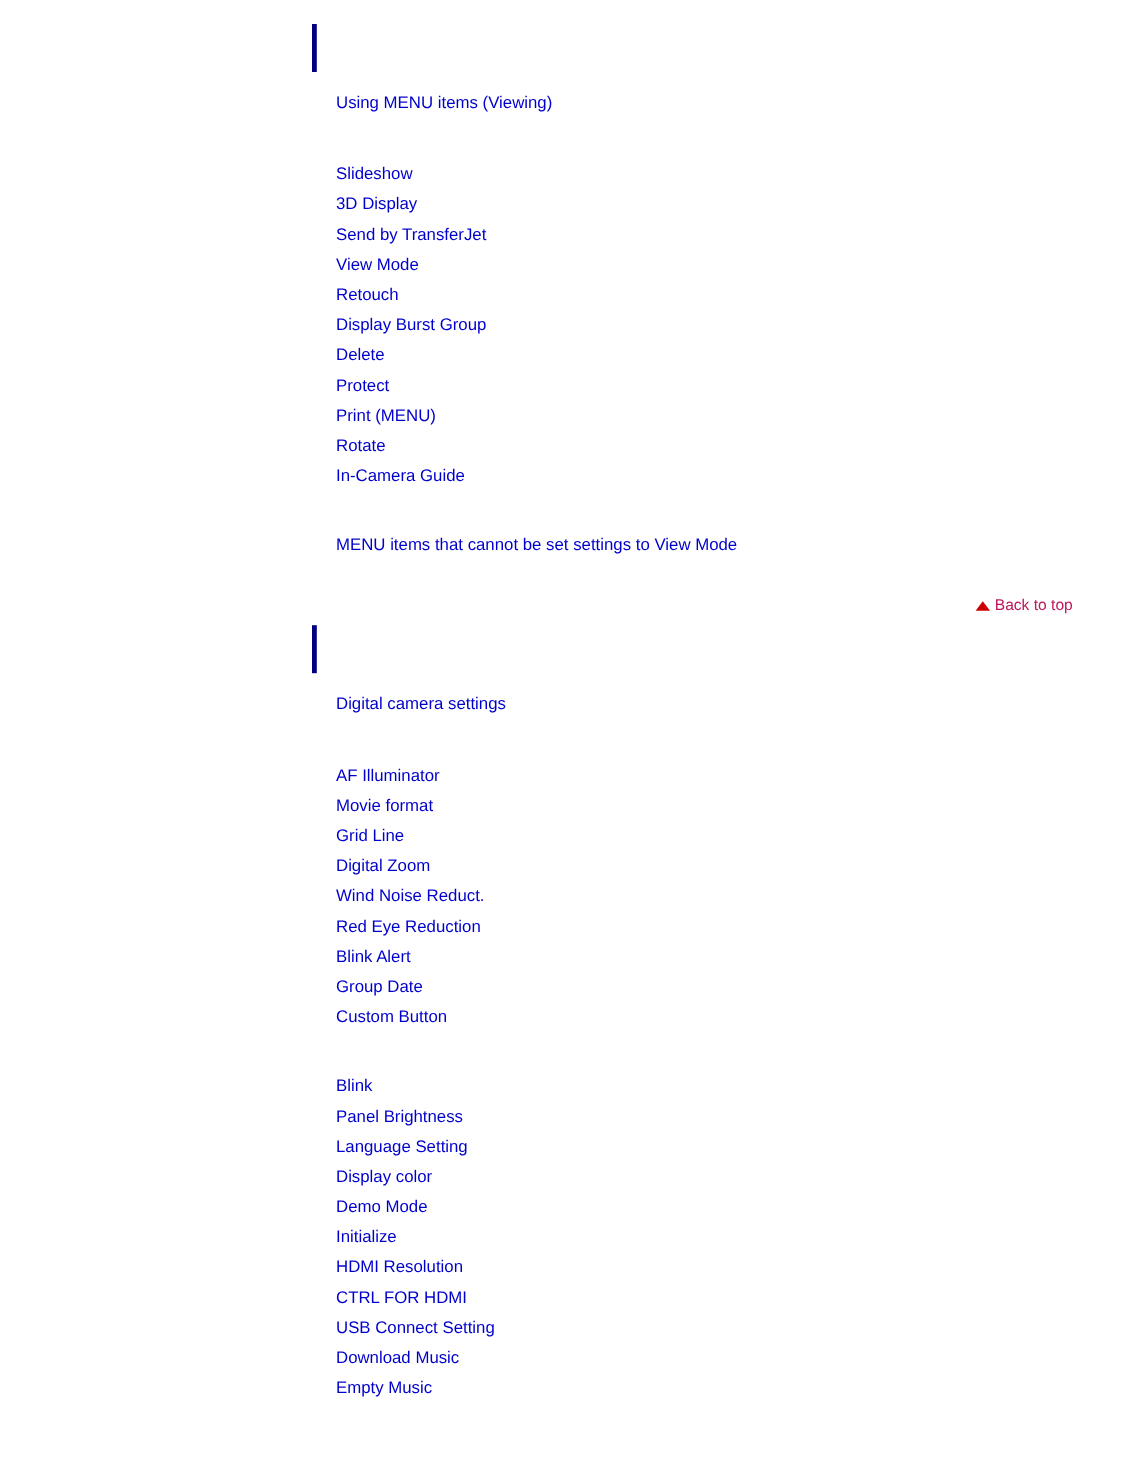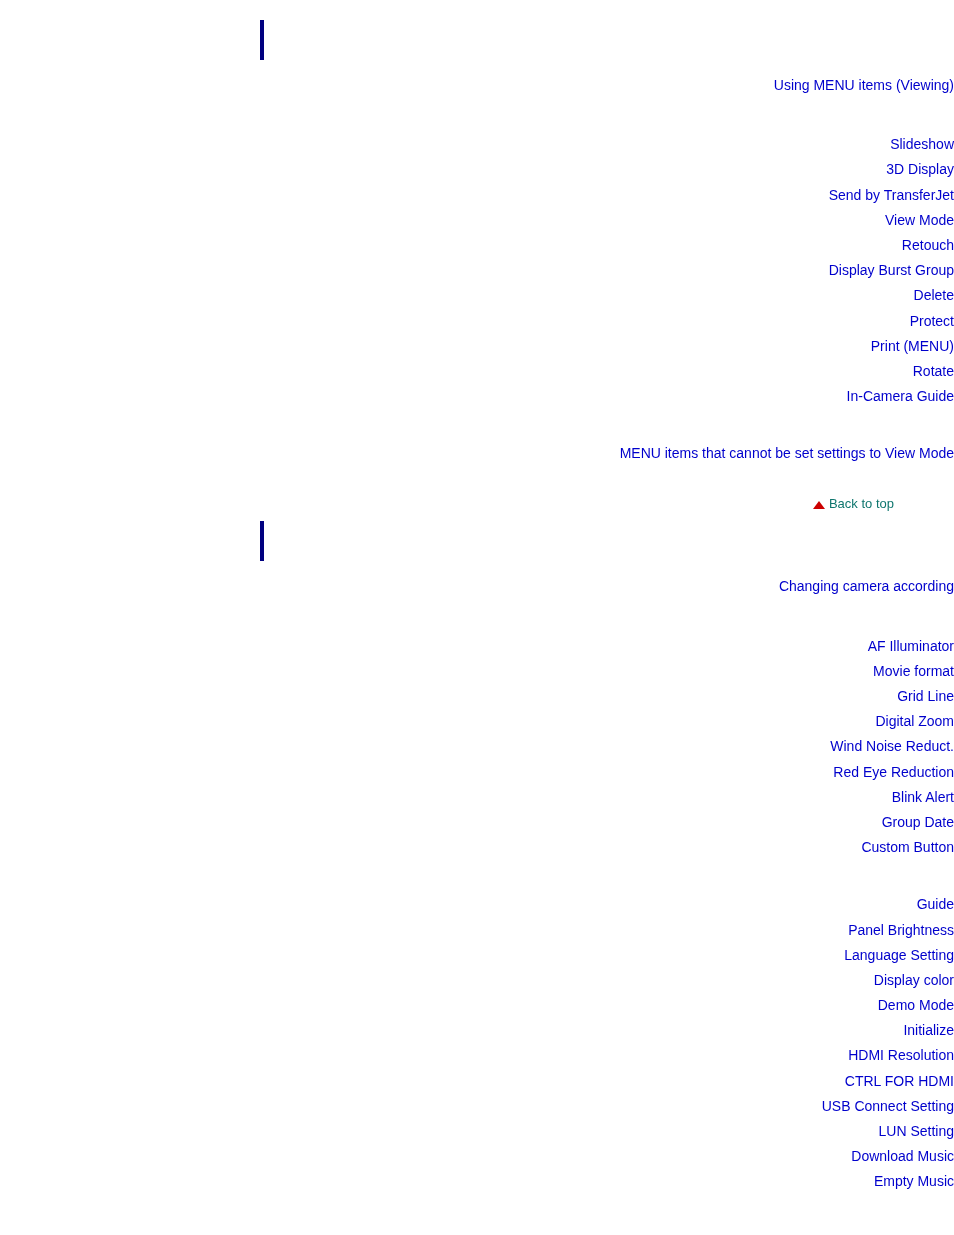--- a/index.html
+++ b/index.html
@@ -11,21 +11,20 @@
       width: 954px;
       min-height: 1235px;
       position: relative;
     }
     .page-container {
       padding: 20px 0;
     }
     .section {
       margin-left: 280px;
       margin-bottom: 30px;
-      text-align: right;
     }
     .vertical-bar {
       display: inline-block;
       width: 4px;
       height: 40px;
       background: #000080;
       margin-left: 260px;
       margin-bottom: 10px;
     }
     .section-heading {
@@ -46,21 +45,21 @@
     }
     .back-to-top {
       text-align: right;
       margin-right: 60px;
       margin-top: 10px;
       margin-bottom: 10px;
       color: #0000cc;
       font-size: 13px;
     }
     .back-to-top a {
-      color: #0f766e;
+      color: #be185d;
       text-decoration: none;
     }
     .triangle {
       display: inline-block;
       width: 0;
       height: 0;
       border-left: 6px solid transparent;
       border-right: 6px solid transparent;
       border-bottom: 8px solid #cc0000;
       margin-right: 4px;
@@ -98,45 +97,44 @@
 
   <div class="back-to-top">
     <a href="#">
       <span class="triangle"></span>Back to top
     </a>
   </div>
 
   
   <div class="vertical-bar"></div>
   <div class="section">
-    <a class="section-heading link-item" href="#">Changing camera according</a>
+    <a class="section-heading link-item" href="#">Digital camera settings</a>
     <br>
     <div class="link-group">
       <a class="link-item" href="#">AF Illuminator</a>
       <a class="link-item" href="#">Movie format</a>
       <a class="link-item" href="#">Grid Line</a>
       <a class="link-item" href="#">Digital Zoom</a>
       <a class="link-item" href="#">Wind Noise Reduct.</a>
       <a class="link-item" href="#">Red Eye Reduction</a>
       <a class="link-item" href="#">Blink Alert</a>
       <a class="link-item" href="#">Group Date</a>
       <a class="link-item" href="#">Custom Button</a>
     </div>
     <br>
     <div class="link-group">
-      <a class="link-item" href="#">Guide</a>
+      <a class="link-item" href="#">Blink</a>
       <a class="link-item" href="#">Panel Brightness</a>
       <a class="link-item" href="#">Language Setting</a>
       <a class="link-item" href="#">Display color</a>
       <a class="link-item" href="#">Demo Mode</a>
       <a class="link-item" href="#">Initialize</a>
       <a class="link-item" href="#">HDMI Resolution</a>
       <a class="link-item" href="#">CTRL FOR HDMI</a>
       <a class="link-item" href="#">USB Connect Setting</a>
-      <a class="link-item" href="#">LUN Setting</a>
       <a class="link-item" href="#">Download Music</a>
       <a class="link-item" href="#">Empty Music</a>
     </div>
   </div>
 
   
 
 </div>
 
 </body></html>

